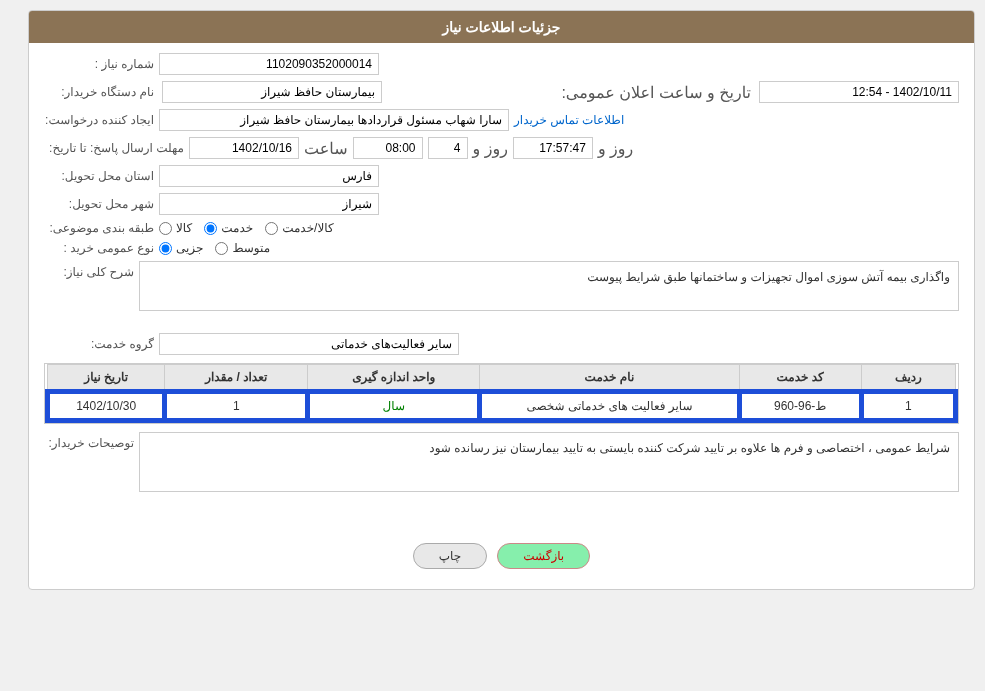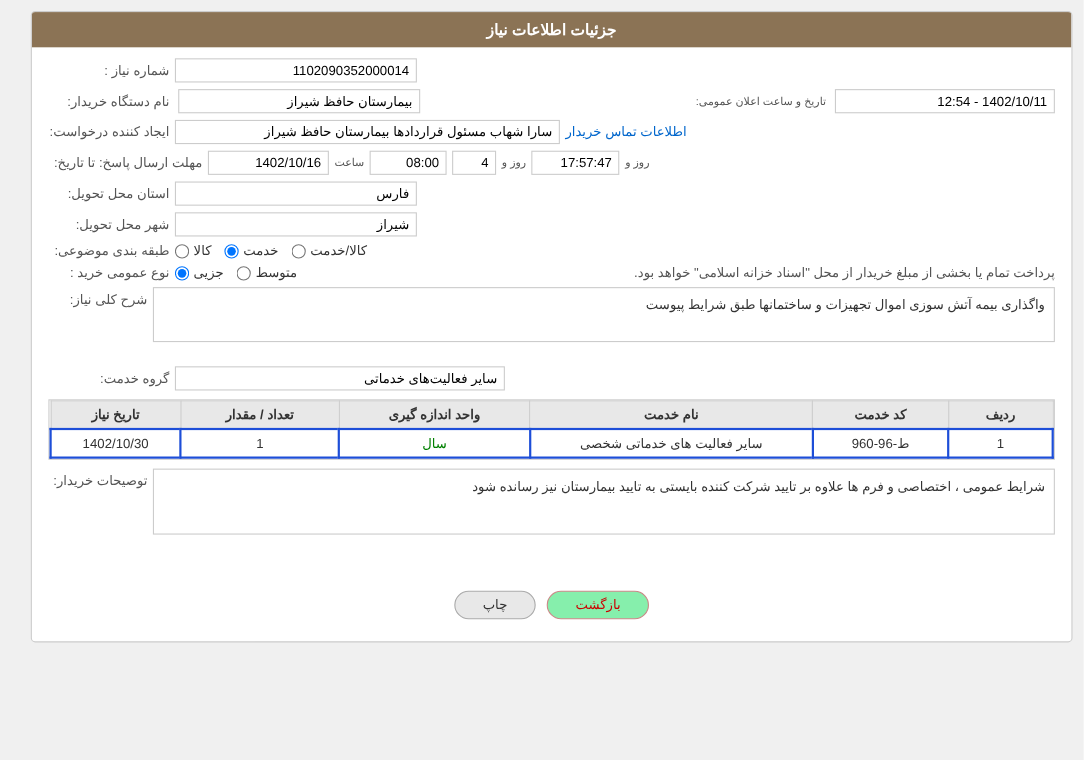--- a/index.html
+++ b/index.html
@@ -92,21 +92,21 @@
       font-size: 12px;
     }
     table th {
       background: #e8e8e8;
       border: 1px solid #ccc;
       padding: 5px 20px;
       text-align: center;
       font-weight: bold;
     }
     table td {
-      border: 2px solid #1d4ed8;
+      border: 5px solid #1d4ed8;
       padding: 5px 8px;
       text-align: center;
     }
     table tr:nth-child(even) td {
       background: #f9f9f9;
     }
     .green-text { color: #008000; }
     .note-box {
       border: 1px solid #ccc;
       padding: 8px;
@@ -145,21 +145,21 @@
       background: #e8e8e8;
       border: 1px solid #aaa;
       color: #333;
     }
     .btn-back {
       background: #86efac;
       border: 1px solid #cc8888;
       color: #cc0000;
     }
     .inline-label {
-      font-size: 10px;
+      font-size: 16px;
       color: #555;
       white-space: nowrap;
     }
     .note-wrapper {
       display: flex;
       align-items: flex-start;
       gap: 5px;
       margin-bottom: 6px;
     }
     .label-top {
@@ -229,21 +229,20 @@
           </div>
           <div class="radio-item">
             <span>کالا</span>
             <input type="radio" name="category" style="">
           </div>
         </div>
         <span class="form-label">طبقه بندی موضوعی:</span>
       </div>
 
       <div class="form-row" style="justify-content: flex-end; align-items: flex-start;">
-        <div style="flex:1; text-align:right; font-size:12px; color:#555; direction:rtl;">پرداخت تمام یا بخشی از مبلغ خریدار از محل "اسناد خزانه اسلامی" خواهد بود.</div>
         <div class="radio-group" style="margin-right:10px;">
           <div class="radio-item">
             <span>متوسط</span>
             <input type="radio" name="process" style="">
           </div>
           <div class="radio-item">
             <span>جزیی</span>
             <input type="radio" name="process" checked="" style="">
           </div>
         </div>

